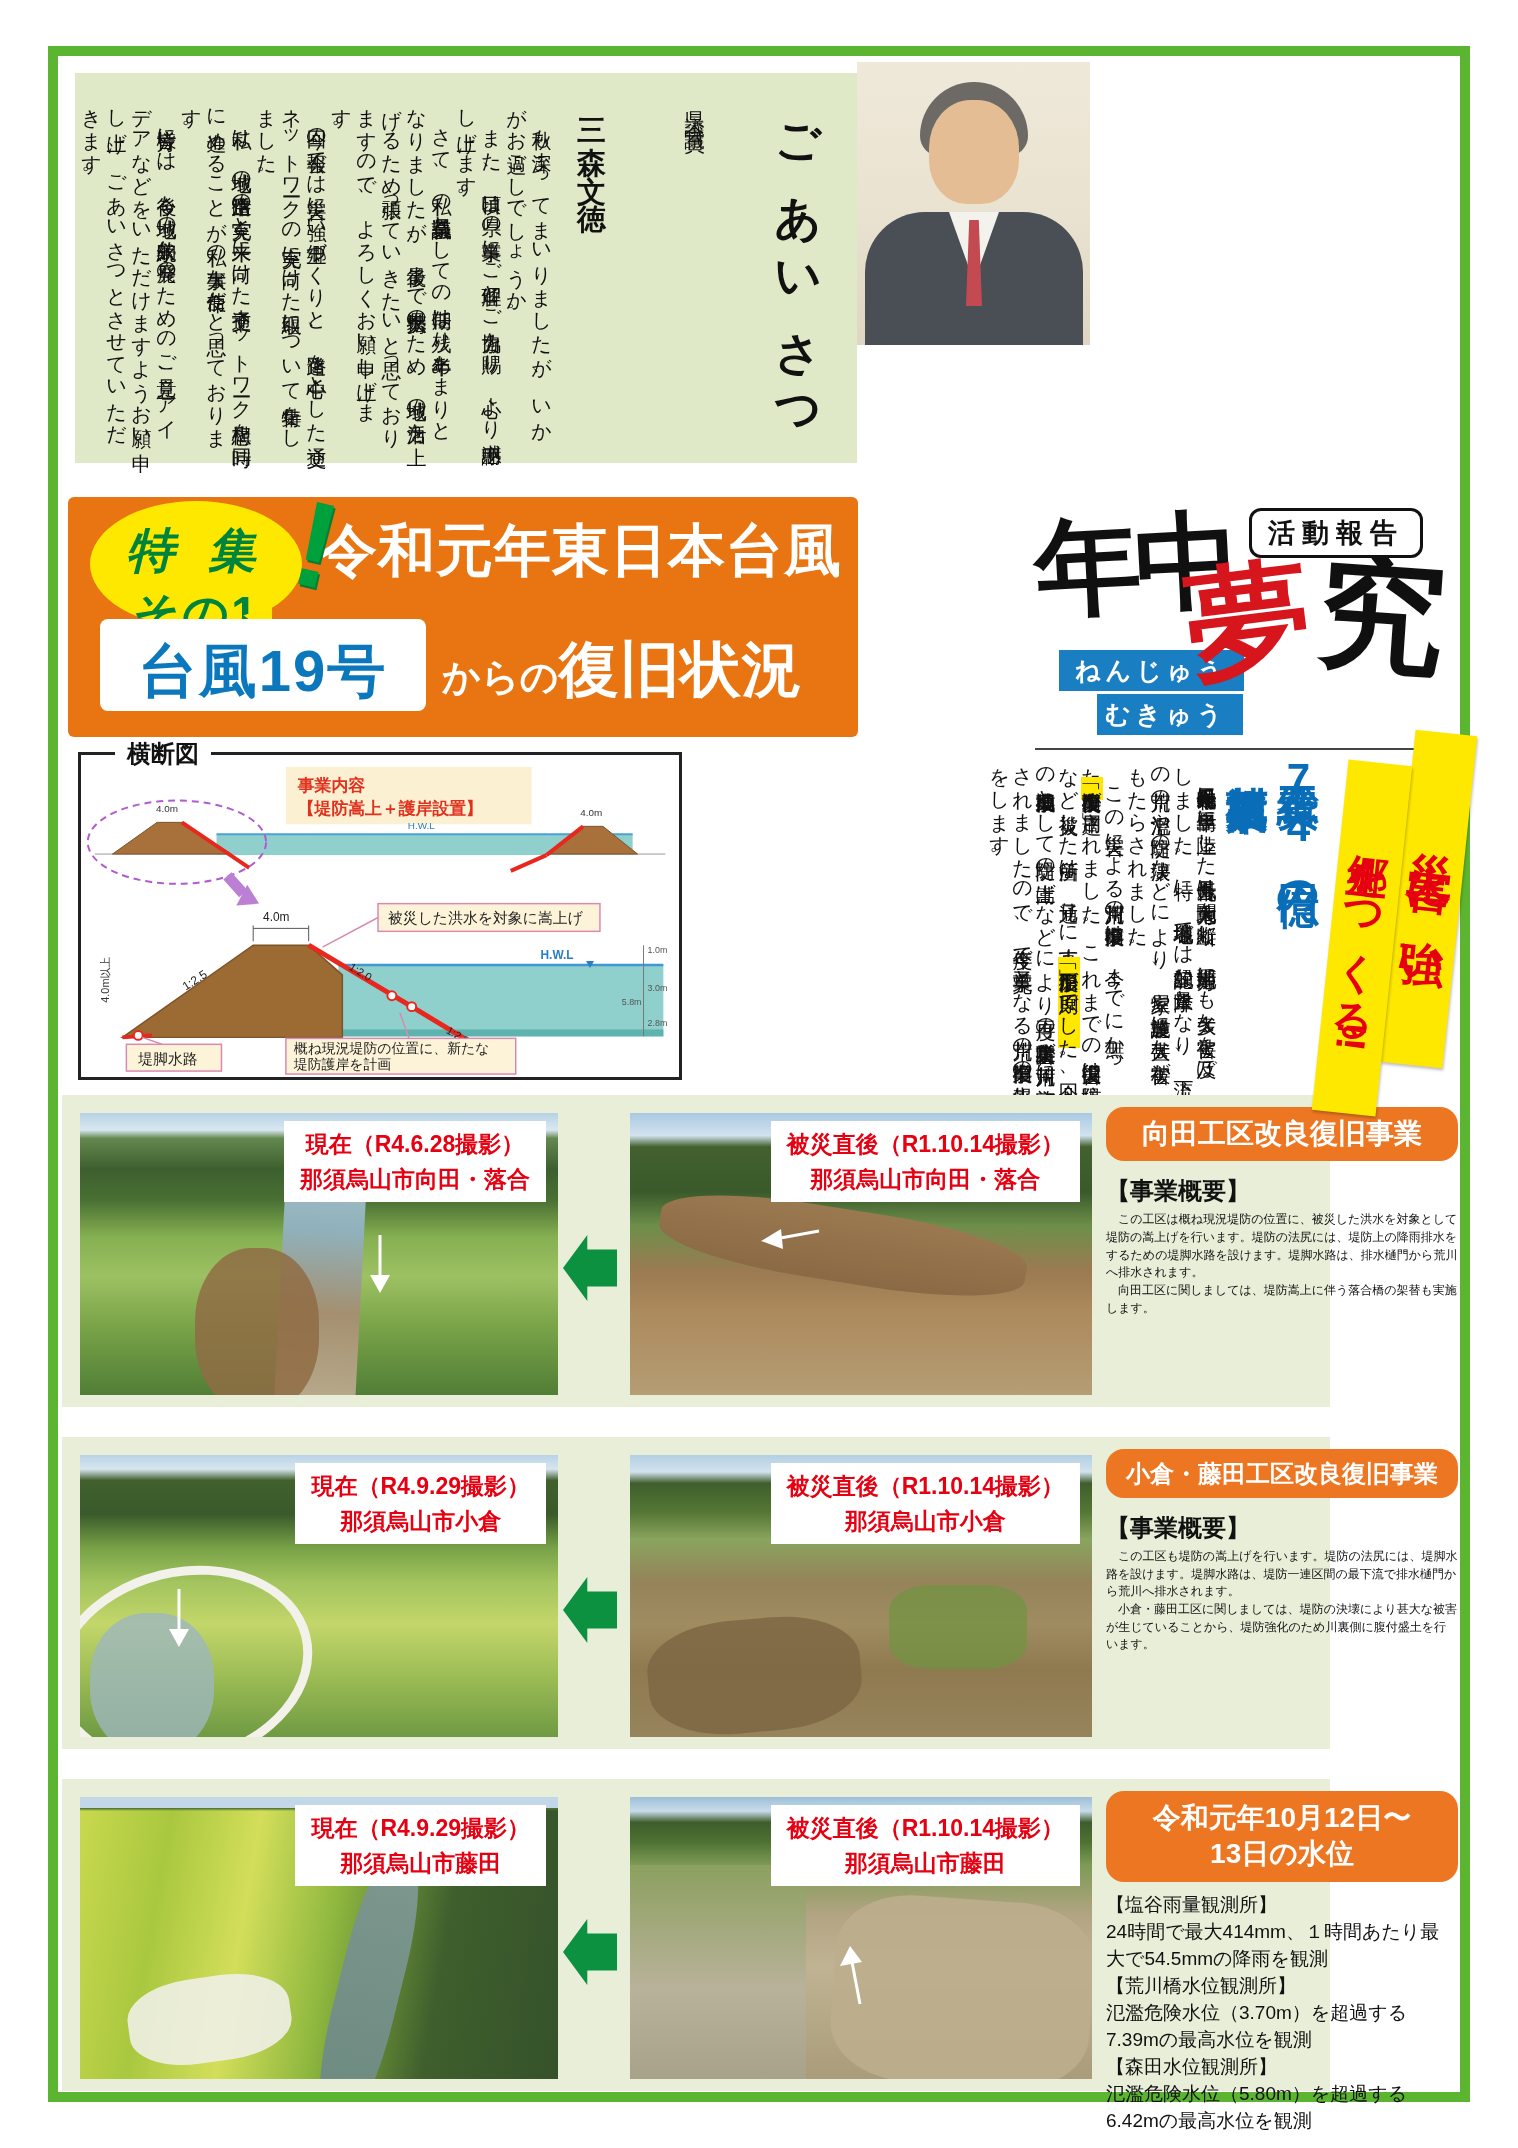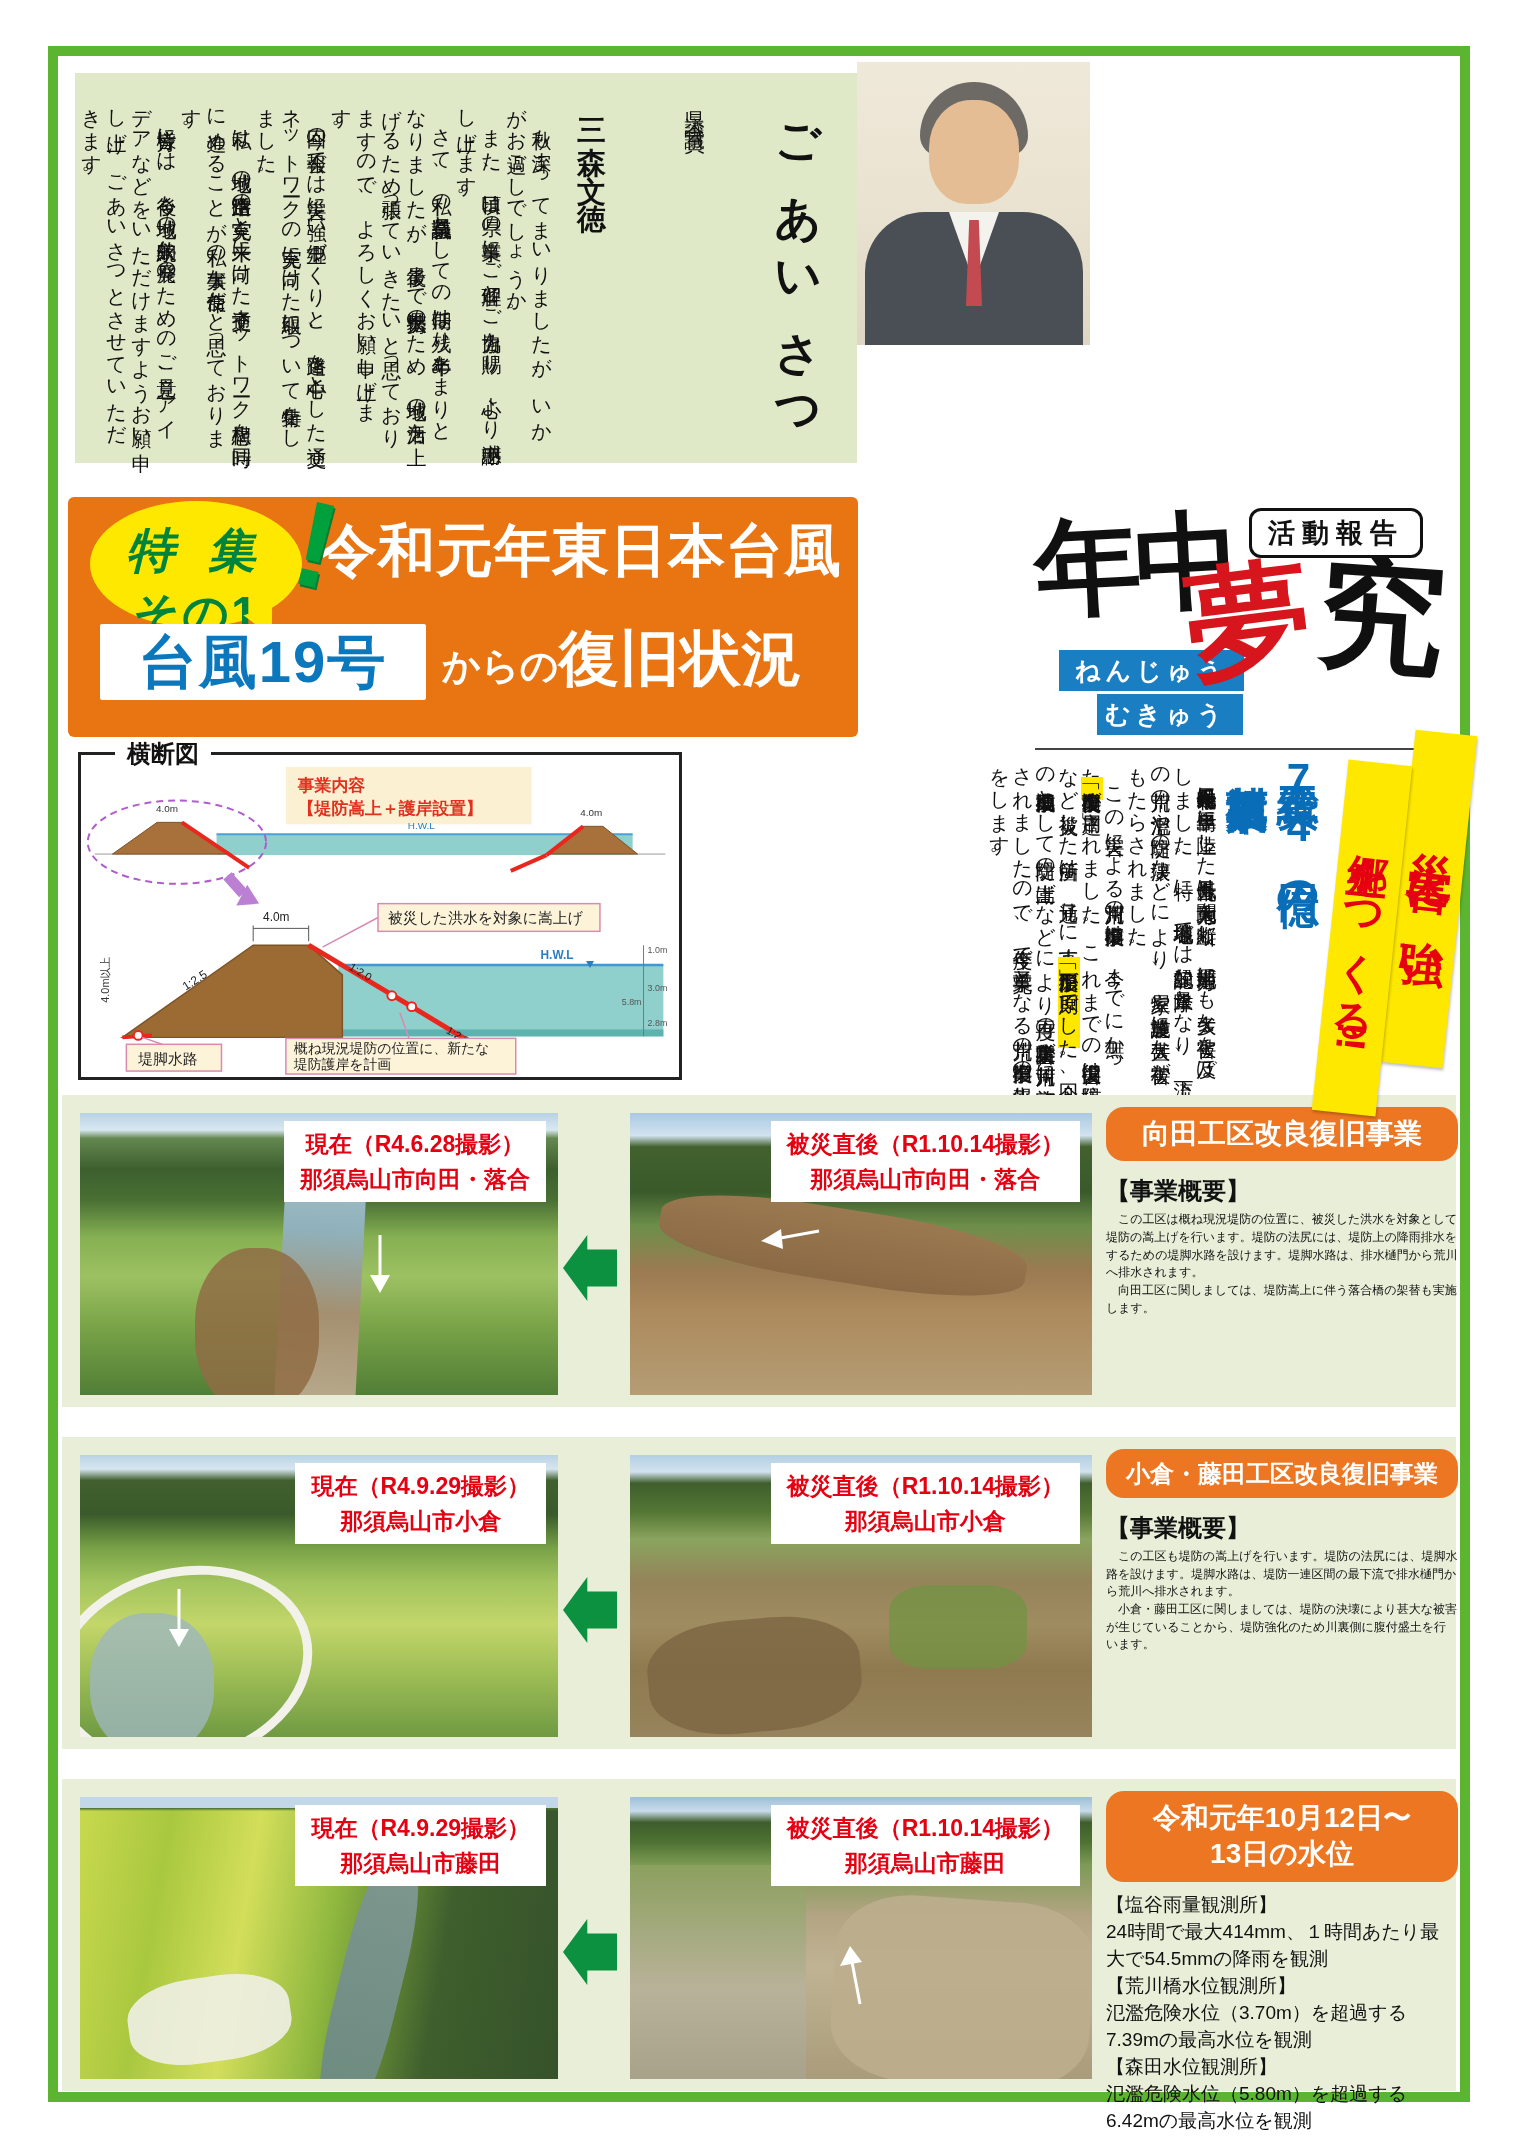--- a/index.html
+++ b/index.html
@@ -45,22 +45,22 @@
     background:#ffe800; border-radius:50%; text-align:center; color:#00843c; font-weight:900; }
   .bubble::after { content:""; position:absolute; bottom:-12px; right:26px; width:30px; height:28px;
     background:#ffe800; clip-path:polygon(0 0,100% 0,75% 100%); transform:rotate(-14deg); }
   .bubble-l1 { font-size:48px; letter-spacing:10px; padding-top:18px;font-style:italic; }
   .bubble-l2 { font-size:46px; letter-spacing:2px; }
   .excl { position:absolute; left:228px; top:-22px; font-size:122px; font-weight:900; color:#00a03c;
     transform:rotate(13deg); text-shadow:2px 2px 0 #00napx; text-shadow:2px 2px 0 #0b7a33; z-index:3; }
   .banner-title { position:absolute; left:252px; top:16px; font-size:57px; font-weight:900;
     color:#fff; letter-spacing:1px; white-space:nowrap; }
   .banner-line2 { position:absolute; left:32px; top:122px; display:flex; align-items:flex-end; }
-  .typhoon-box { width:326px; height:76px; background:#fff; border-radius:2px;
-    display:flex; align-items:flex-start; justify-content:center; }
+  .typhoon-box { width:326px; height:92px; background:#fff; border-radius:8px;
+    display:flex; align-items:flex-end; justify-content:center; }
   .typhoon-box span { font-size:58px; font-weight:900; color:#0b78be; letter-spacing:2px; }
   .sub-prefix { font-size:38px; font-weight:900; color:#fff; margin-left:16px; padding-bottom:8px; }
   .sub-main { font-size:60px; font-weight:900; color:#fff; padding-bottom:0px; letter-spacing:1px; }
 
   
   .logo { position:absolute; left:1035px; top:498px; width:425px; height:245px; }
   .l-nenchu { position:absolute; left:0px; top:-4px; font-size:106px; font-weight:900; color:#101010;
     font-family:"Liberation Serif", serif; transform:rotate(-3deg); letter-spacing:-6px; }
   .l-yume { position:absolute; left:152px; top:42px; font-size:124px; font-weight:900; color:#d6151c;
     font-family:"Liberation Serif", serif; transform:rotate(-7deg); z-index:2; }
@@ -90,21 +90,21 @@
   .article .hl { background:#ffe800; }
 
   
   .diagram { position:absolute; left:78px; top:752px; width:604px; height:328px;
     background:#fff; border:3px solid #222; }
   .diagram-legend { position:absolute; top:-17px; left:34px; background:#fff; padding:0 12px;
     font-size:24px; font-weight:bold; color:#111; }
   .diagram svg { width:100%; height:100%; display:block; }
 
   
-  .row { position:absolute; left:62px; width:1394px; height:312px; background:#e8eed7; }
+  .row { position:absolute; left:62px; width:1268px; height:312px; background:#e8eed7; }
   .row1 { top:1095px; } .row2 { top:1437px; } .row3 { top:1779px; }
   .photo { position:absolute; top:18px; height:282px; overflow:hidden; }
   .photo-cur { left:18px; width:478px; }
   .photo-dam { left:568px; width:462px; }
   .photo-label { position:absolute; top:8px; right:12px; background:#fff; color:#e50012;
     font-weight:bold; font-size:23px; line-height:1.5; text-align:center; padding:6px 16px;
     white-space:pre-line; }
   .green-arrow { position:absolute; left:501px; top:140px; width:54px; height:66px; background:#0c9140;
     clip-path:polygon(100% 22%,45% 22%,45% 0,0 50%,45% 100%,45% 78%,100% 78%); }
   .panel { position:absolute; left:1044px; top:12px; width:352px; }

